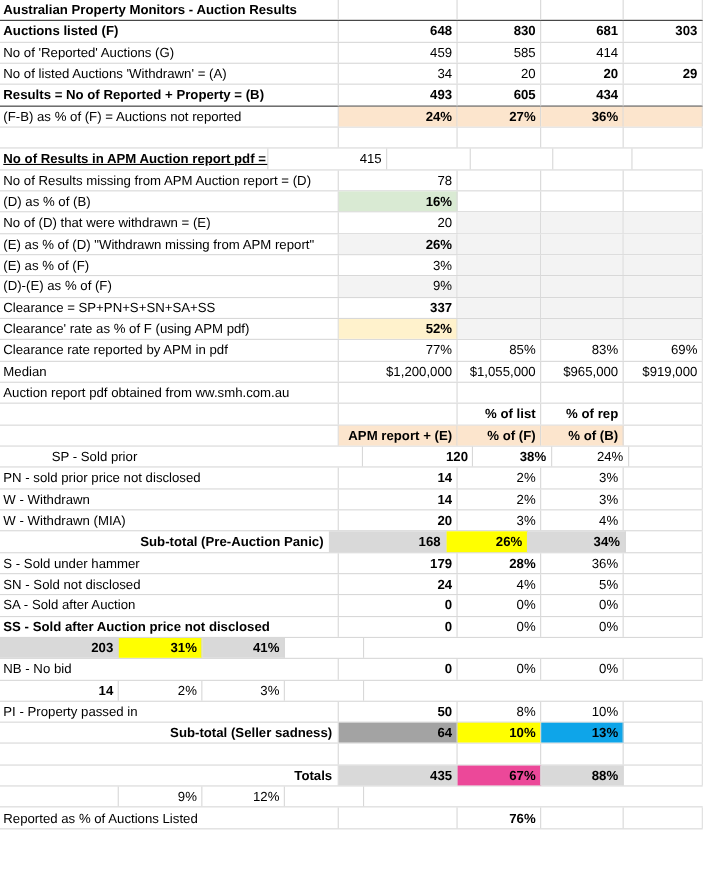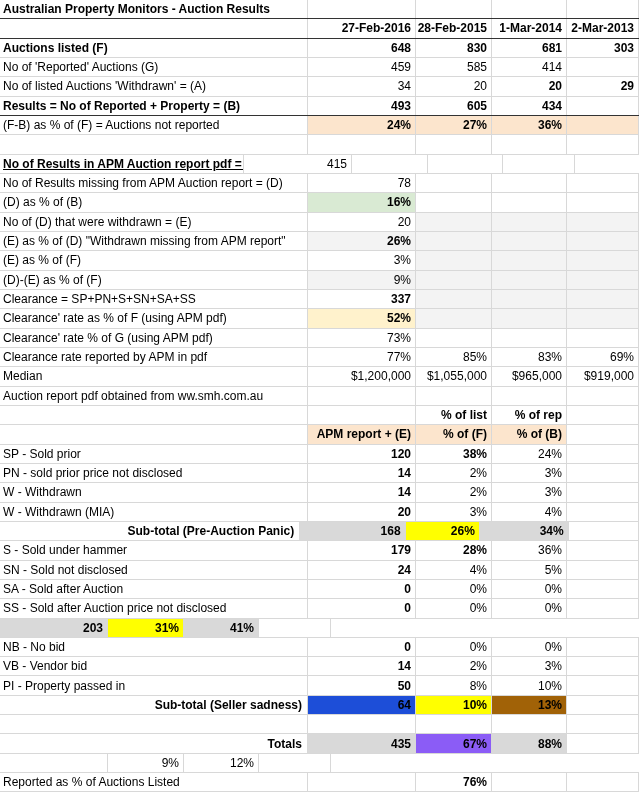--- a/index.html
+++ b/index.html
@@ -54,27 +54,20 @@
 <body>
 
 <div id="sheet">
     <div class="row strong">
       <div class="cell lab b" style="width: 308px;">Australian Property Monitors - Auction Results</div>
       <div class="cell val" style="width: 108px;"></div>
       <div class="cell val" style="width: 76px;"></div>
       <div class="cell val" style="width: 75px;"></div>
       <div class="cell val" style="width: 72px;"></div>
     </div>
-    <div class="row strong">
-      <div class="cell lab" style="width: 308px;"></div>
-      <div class="cell val b" style="width: 108px;">27-Feb-2016</div>
-      <div class="cell val b" style="width: 76px;">28-Feb-2015</div>
-      <div class="cell val b" style="width: 75px;">1-Mar-2014</div>
-      <div class="cell val b" style="width: 72px;">2-Mar-2013</div>
-    </div>
     <div class="row">
       <div class="cell lab b" style="width: 308px;">Auctions listed (F)</div>
       <div class="cell val b" style="width: 108px;">648</div>
       <div class="cell val b" style="width: 76px;">830</div>
       <div class="cell val b" style="width: 75px;">681</div>
       <div class="cell val b" style="width: 72px;">303</div>
     </div>
     <div class="row">
       <div class="cell lab" style="width: 308px;">No of 'Reported' Auctions (G)</div>
       <div class="cell val" style="width: 108px;">459</div>
@@ -167,27 +160,20 @@
       <div class="cell val" style="width: 72px; background: rgb(243, 243, 243);"></div>
     </div>
     <div class="row">
       <div class="cell lab" style="width: 308px;">Clearance' rate as % of F (using APM pdf)</div>
       <div class="cell val b" style="width: 108px; background: rgb(255, 242, 204);">52%</div>
       <div class="cell val" style="width: 76px; background: rgb(243, 243, 243);"></div>
       <div class="cell val" style="width: 75px; background: rgb(243, 243, 243);"></div>
       <div class="cell val" style="width: 72px; background: rgb(243, 243, 243);"></div>
     </div>
     <div class="row">
-      <div class="cell lab" style="width: 308px;">Clearance' rate % of G (using APM pdf)</div>
-      <div class="cell val" style="width: 108px;">73%</div>
-      <div class="cell val" style="width: 76px;"></div>
-      <div class="cell val" style="width: 75px;"></div>
-      <div class="cell val" style="width: 72px;"></div>
-    </div>
-    <div class="row">
       <div class="cell lab" style="width: 308px;">Clearance rate reported by APM in pdf</div>
       <div class="cell val" style="width: 108px;">77%</div>
       <div class="cell val" style="width: 76px;">85%</div>
       <div class="cell val" style="width: 75px;">83%</div>
       <div class="cell val" style="width: 72px;">69%</div>
     </div>
     <div class="row">
       <div class="cell lab" style="width: 308px;">Median</div>
       <div class="cell val" style="width: 108px;">$1,200,000</div>
       <div class="cell val" style="width: 76px;">$1,055,000</div>
@@ -209,21 +195,21 @@
       <div class="cell val" style="width: 72px;"></div>
     </div>
     <div class="row">
       <div class="cell lab" style="width: 308px;"></div>
       <div class="cell val b" style="width: 108px; background: rgb(252, 229, 205);">APM report + (E)</div>
       <div class="cell val b" style="width: 76px; background: rgb(252, 229, 205);">% of (F)</div>
       <div class="cell val b" style="width: 75px; background: rgb(252, 229, 205);">% of (B)</div>
       <div class="cell val" style="width: 72px;"></div>
     </div>
     <div class="row">
-      <div class="cell lab" style="width: 308px;">SP - Sold prior</div>
+      <div class="cell lab" style="width: 308px; margin-left: 44px;">SP - Sold prior</div>
       <div class="cell val b" style="width: 108px;">120</div>
       <div class="cell val b" style="width: 76px;">38%</div>
       <div class="cell val" style="width: 75px;">24%</div>
       <div class="cell val" style="width: 72px;"></div>
     </div>
     <div class="row">
       <div class="cell lab" style="width: 308px;">PN - sold prior price not disclosed</div>
       <div class="cell val b" style="width: 108px;">14</div>
       <div class="cell val" style="width: 76px;">2%</div>
       <div class="cell val" style="width: 75px;">3%</div>
@@ -265,71 +251,70 @@
       <div class="cell val" style="width: 72px;"></div>
     </div>
     <div class="row">
       <div class="cell lab" style="width: 308px;">SA - Sold after Auction</div>
       <div class="cell val b" style="width: 108px;">0</div>
       <div class="cell val" style="width: 76px;">0%</div>
       <div class="cell val" style="width: 75px;">0%</div>
       <div class="cell val" style="width: 72px;"></div>
     </div>
     <div class="row">
-      <div class="cell lab" style="width: 308px;">SS - Sold after Auction price not disclosed</div>
+      <div class="cell lab" style="width: 308px; font-weight: bold;">SS - Sold after Auction price not disclosed</div>
       <div class="cell val b" style="width: 108px;">0</div>
       <div class="cell val" style="width: 76px;">0%</div>
       <div class="cell val" style="width: 75px;">0%</div>
       <div class="cell val" style="width: 72px;"></div>
     </div>
     <div class="row">
       <div class="cell val b" style="width: 108px; background: rgb(217, 217, 217);">203</div>
       <div class="cell val b" style="width: 76px; background: rgb(255, 255, 0);">31%</div>
       <div class="cell val b" style="width: 75px; background: rgb(217, 217, 217);">41%</div>
       <div class="cell val" style="width: 72px;"></div>
     </div>
     <div class="row">
       <div class="cell lab" style="width: 308px;">NB - No bid</div>
       <div class="cell val b" style="width: 108px;">0</div>
       <div class="cell val" style="width: 76px;">0%</div>
       <div class="cell val" style="width: 75px;">0%</div>
       <div class="cell val" style="width: 72px;"></div>
     </div>
     <div class="row">
-      <div class="cell lab" style="width: 308px;">VB - Vendor bid</div>
       <div class="cell val b" style="width: 108px;">14</div>
       <div class="cell val" style="width: 76px;">2%</div>
       <div class="cell val" style="width: 75px;">3%</div>
       <div class="cell val" style="width: 72px;"></div>
     </div>
     <div class="row">
       <div class="cell lab" style="width: 308px;">PI - Property passed in</div>
       <div class="cell val b" style="width: 108px;">50</div>
       <div class="cell val" style="width: 76px;">8%</div>
       <div class="cell val" style="width: 75px;">10%</div>
       <div class="cell val" style="width: 72px;"></div>
     </div>
     <div class="row">
       <div class="cell lab b right" style="width: 308px;">Sub-total (Seller sadness)</div>
-      <div class="cell val b" style="width: 108px; background: #1d4ed8;">64</div>
+      <div class="cell val b" style="width: 108px; background: #a3a3a3;">64</div>
       <div class="cell val b" style="width: 76px; background: rgb(255, 255, 0);">10%</div>
-      <div class="cell val b" style="width: 75px; background: #a16207;">13%</div>
+      <div class="cell val b" style="width: 75px; background: #0ea5e9;">13%</div>
       <div class="cell val" style="width: 72px;"></div>
     </div>
     <div class="row">
       <div class="cell lab" style="width: 308px;"></div>
       <div class="cell val" style="width: 108px;"></div>
       <div class="cell val" style="width: 76px;"></div>
       <div class="cell val" style="width: 75px;"></div>
       <div class="cell val" style="width: 72px;"></div>
     </div>
     <div class="row">
       <div class="cell lab b right" style="width: 308px;">Totals</div>
       <div class="cell val b" style="width: 108px; background: rgb(217, 217, 217);">435</div>
-      <div class="cell val b" style="width: 76px; background: #8b5cf6;">67%</div>
+      <div class="cell val b" style="width: 76px; background: #ec4899;">67%</div>
       <div class="cell val b" style="width: 75px; background: rgb(217, 217, 217);">88%</div>
       <div class="cell val" style="width: 72px;"></div>
     </div>
     <div class="row">
       <div class="cell val" style="width: 108px;"></div>
       <div class="cell val" style="width: 76px;">9%</div>
       <div class="cell val" style="width: 75px;">12%</div>
       <div class="cell val" style="width: 72px;"></div>
     </div>
     <div class="row">

